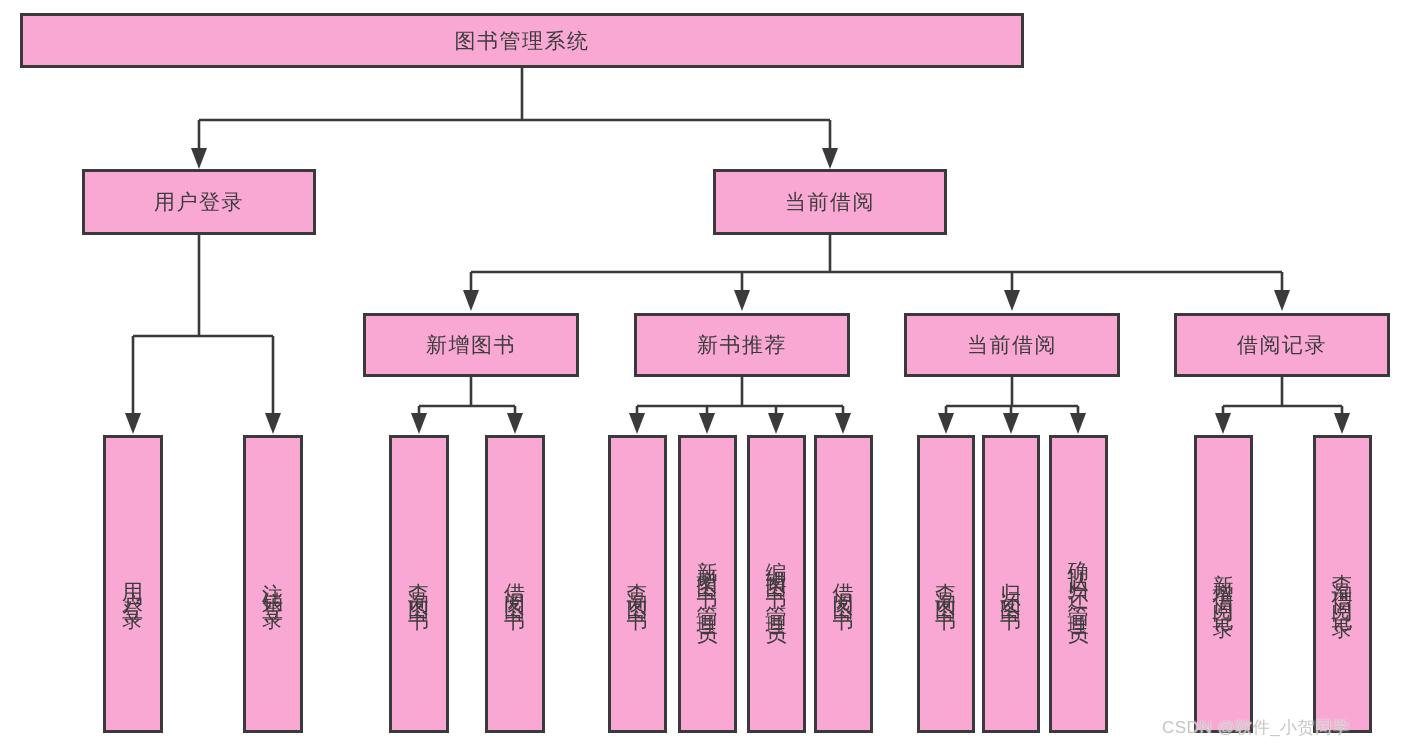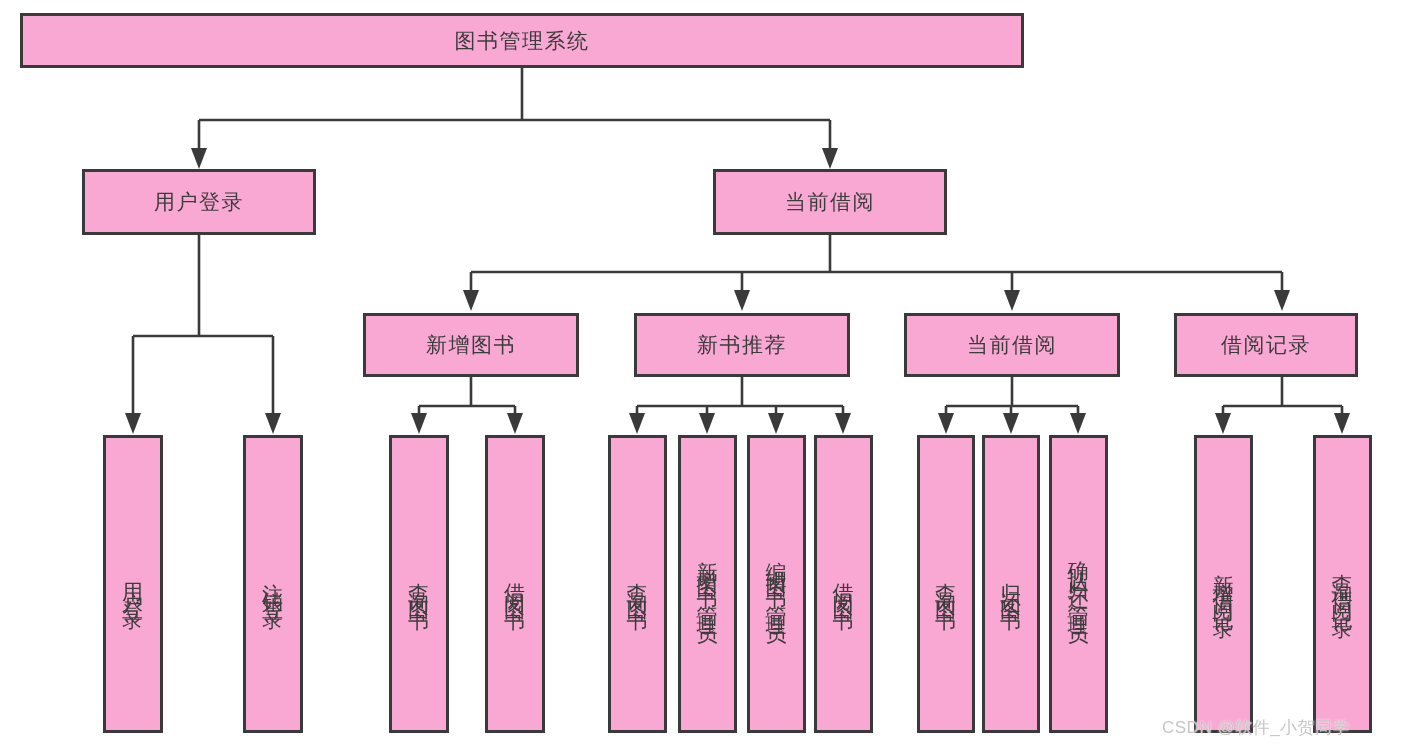--- a/index.html
+++ b/index.html
@@ -96,21 +96,21 @@
   </svg>
 
   <div class="node hnode" style="left:20px; top:13px; width:1004px; height:55px;">图书管理系统</div>
 
   <div class="node hnode" style="left:82px; top:169px; width:234px; height:66px;">用户登录</div>
   <div class="node hnode" style="left:713px; top:169px; width:234px; height:66px;">当前借阅</div>
 
   <div class="node hnode" style="left:363px; top:313px; width:216px; height:64px;">新增图书</div>
   <div class="node hnode" style="left:634px; top:313px; width:216px; height:64px;">新书推荐</div>
   <div class="node hnode" style="left:904px; top:313px; width:216px; height:64px;">当前借阅</div>
-  <div class="node hnode" style="left:1174px; top:313px; width:184px; height:64px;text-align:right;">借阅记录</div>
+  <div class="node hnode" style="left:1174px; top:313px; width:216px; height:64px;text-align:right;">借阅记录</div>
 
   <div class="node vnode" style="left:103px; top:435px; width:60px; height:298px;">
     <span>用户登录</span>
   </div>
   <div class="node vnode" style="left:243px; top:435px; width:60px; height:298px;">
     <span>注销登录</span>
   </div>
 
   <div class="node vnode" style="left:389px; top:435px; width:60px; height:298px;">
     <span>查询图书</span>

